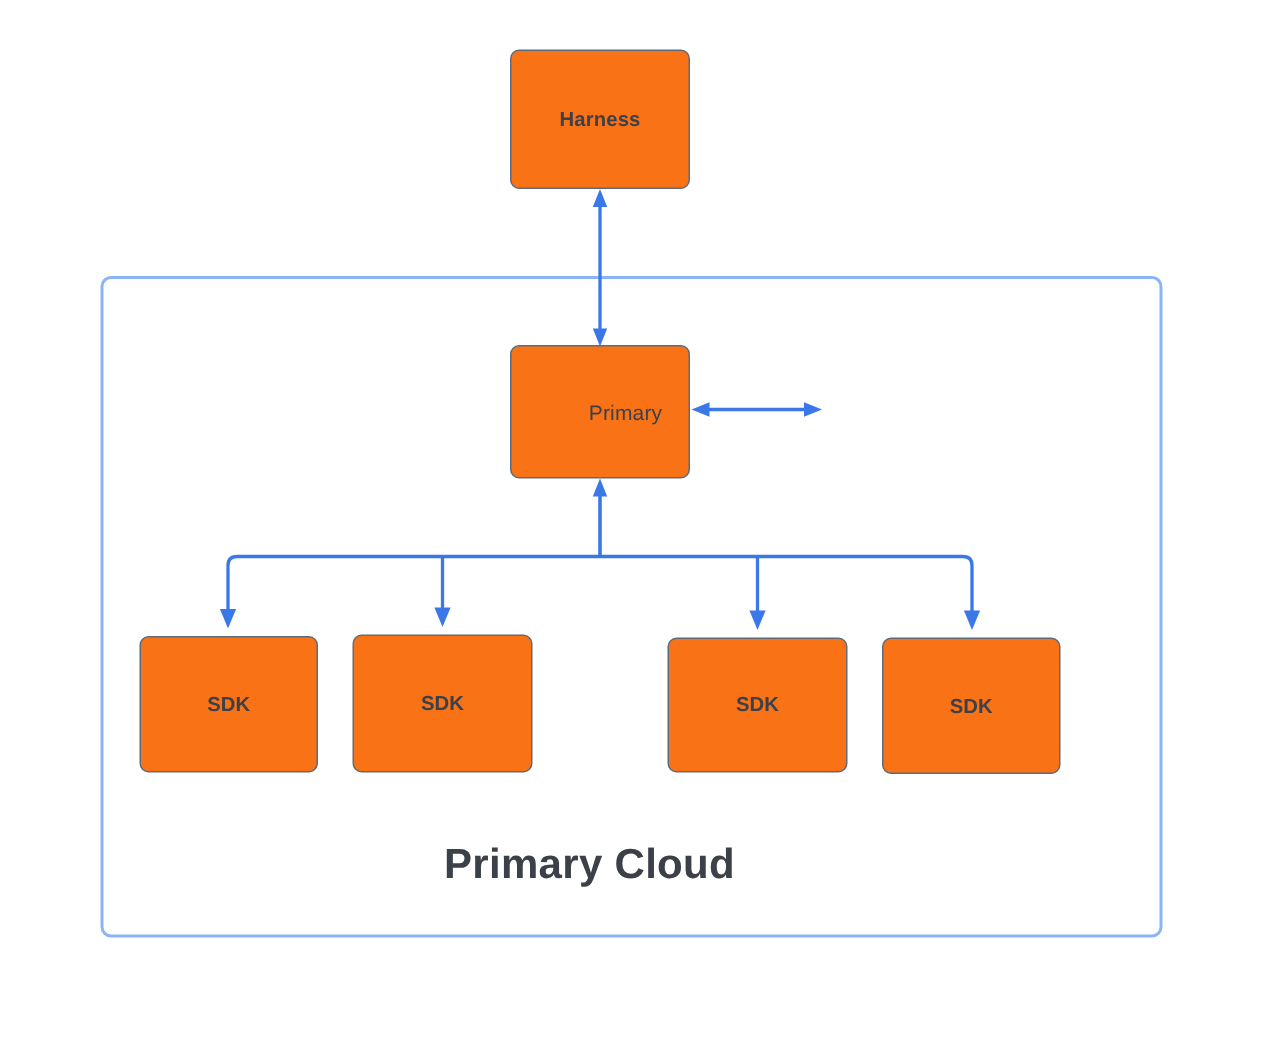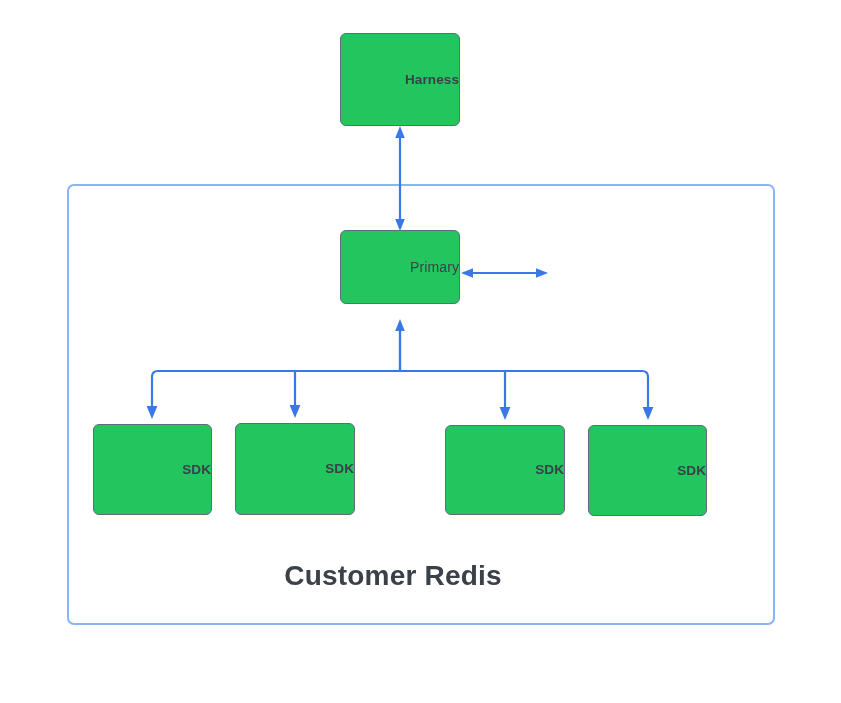--- a/index.html
+++ b/index.html
@@ -24,36 +24,35 @@
   .node {
     position: absolute;
     box-sizing: border-box;
     display: flex;
     align-items: center;
     justify-content: center;
     text-align: center;
     z-index: 3;
   }
   .proc {
-    background: #22c55e;
+    background: #f97316;
     border: 1px solid #5f6b7a;
     border-radius: 6px;
     color: #3b4049;
-    justify-content: flex-end;
   }
   .proc-label {
     font-size: 13.5px;
     line-height: 1;
     letter-spacing: 0.1px;
   }
   .bold-label { font-weight: bold; }
   .reg-label  { font-weight: normal; font-size: 14px; }
 
   #harness-node { left: 340px; top: 33px;  width: 120px; height: 93px; }
-  #primary-node { left: 340px; top: 230px; width: 120px; height: 74px; padding-left: 34px; }
+  #primary-node { left: 340px; top: 230px; width: 120px; height: 89px; padding-left: 34px; }
   #sdk1-node    { left: 93px;  top: 424px; width: 119px; height: 91px; }
   #sdk2-node    { left: 235px; top: 423px; width: 120px; height: 92px; }
   #sdk3-node    { left: 445px; top: 425px; width: 120px; height: 90px; }
   #sdk4-node    { left: 588px; top: 425px; width: 119px; height: 91px; }
 
   #redis-node {
     left: 548px;
     top: 228px;
     width: 93px;
     height: 90px;
@@ -186,15 +185,15 @@
   <div class="node proc" id="sdk2-node">
     <span class="proc-label bold-label">SDK</span>
   </div>
   <div class="node proc" id="sdk3-node">
     <span class="proc-label bold-label">SDK</span>
   </div>
   <div class="node proc" id="sdk4-node">
     <span class="proc-label bold-label">SDK</span>
   </div>
 
-  <div id="cloud-title">Customer Redis</div>
+  <div id="cloud-title">Primary Cloud</div>
 
 </div>
 
 </body></html>

